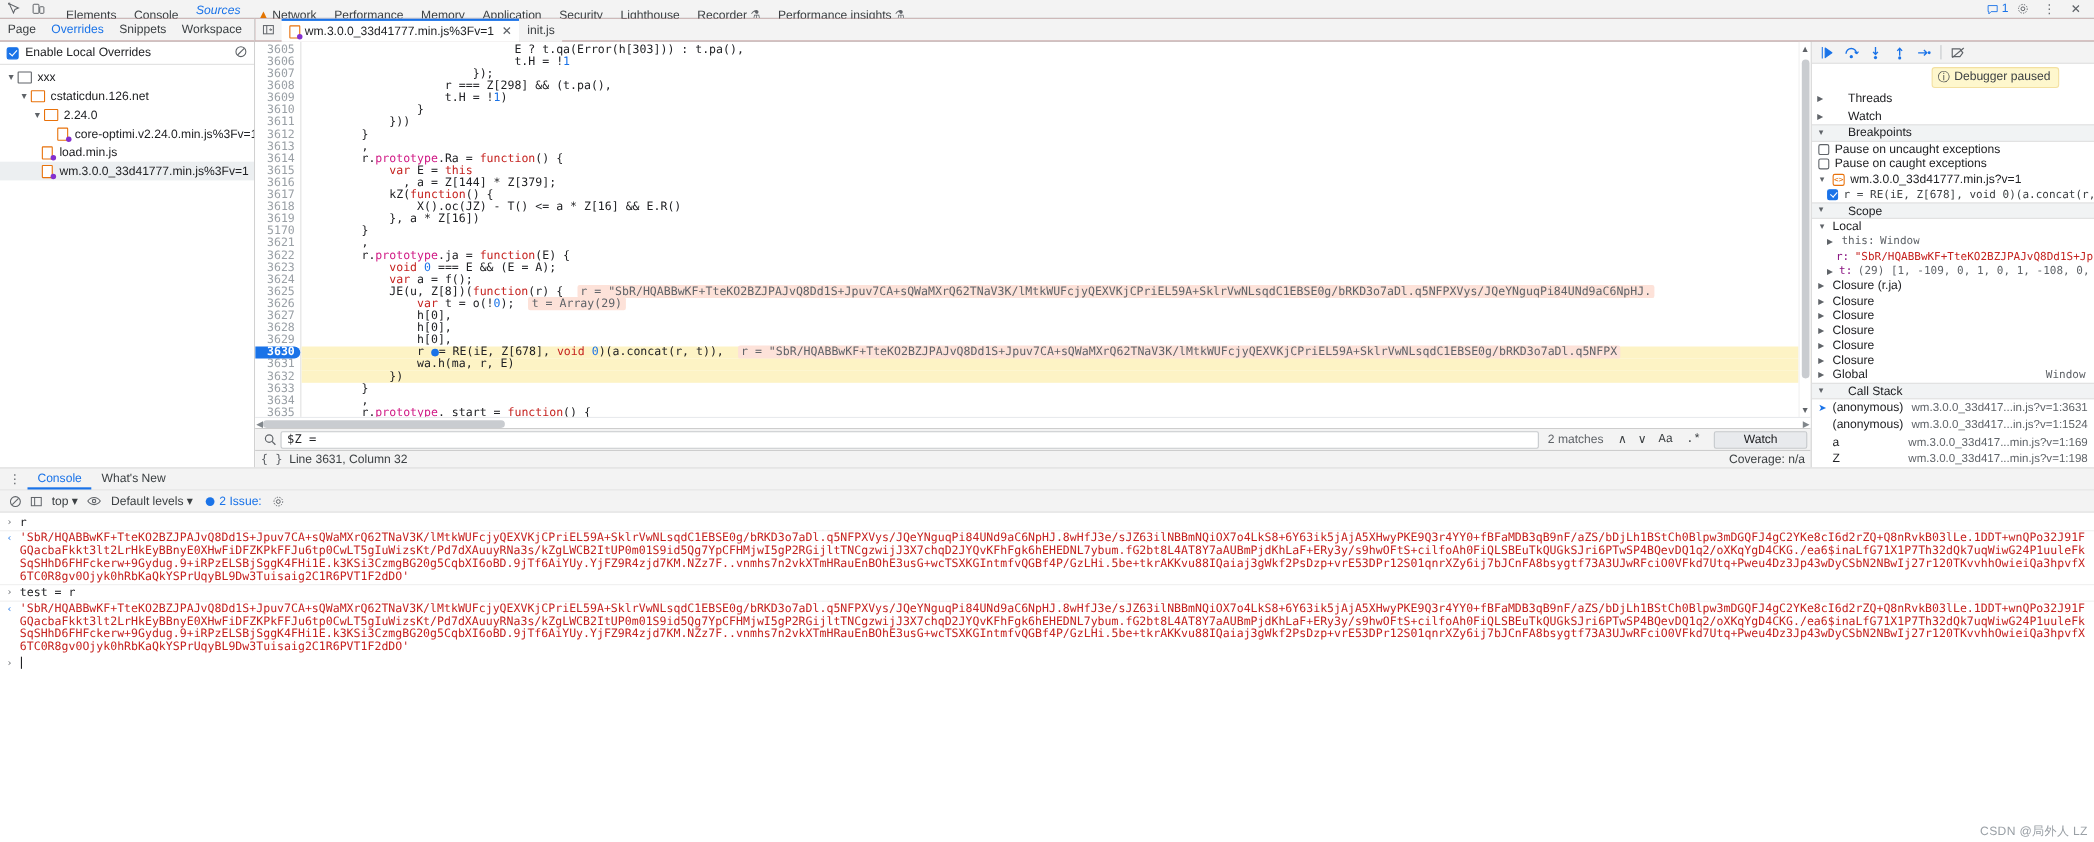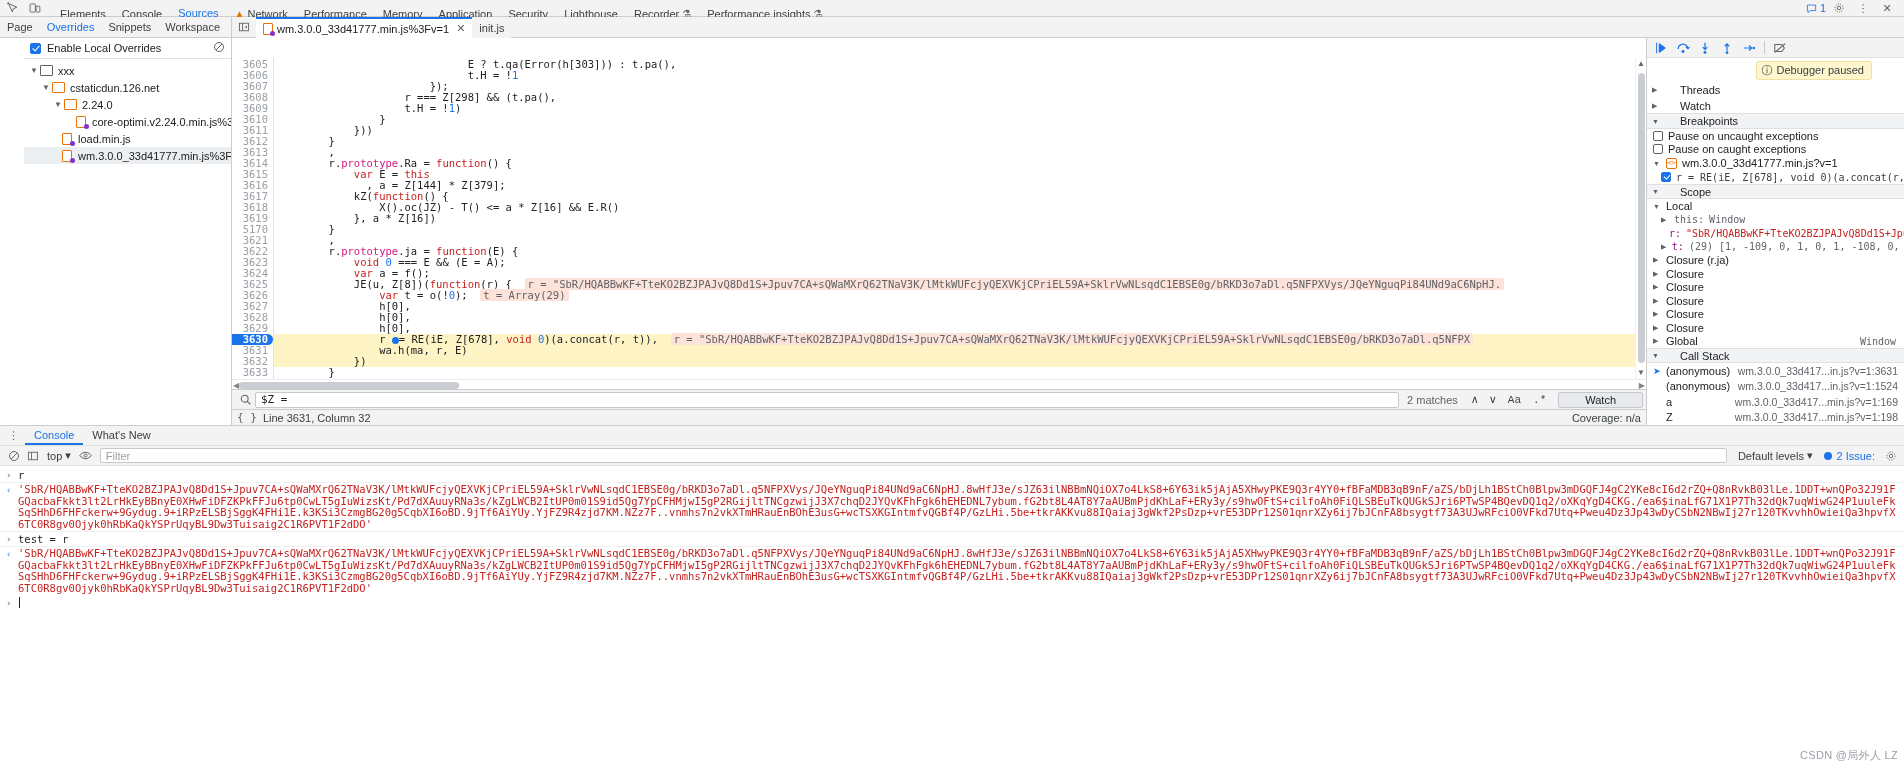--- a/index.html
+++ b/index.html
@@ -21,23 +21,23 @@
     font-size: 11px;
   }
   .tb-icon {
     width: 22px; height: 15px; display: flex; align-items:center; justify-content:center;
     cursor: pointer; color:#5f6368;
   }
   .tb-icon svg { display:block; }
   .tb-sep { width: 6px; }
   .panel-tab {
     padding: 0 8px; height: 16px; line-height:16px; cursor: pointer; color: #3c4043;
-    white-space: nowrap; display:flex; align-items:center; gap:3px;margin-top:12px;
-  }
-  .panel-tab.active { color: #1a73e8; border-bottom: 2px solid #1a73e8; height:14px; line-height:17px;}
+    white-space: nowrap; display:flex; align-items:flex-end; gap:3px;margin-top:12px;
+  }
+  .panel-tab.active { color: #1a73e8; border-bottom: 2px solid #1a73e8; height:14px; line-height:17px;font-style:italic;}
   .warn-tri { color:#e37400; font-size:10px; }
   .flask { font-size:10px; color:#5f6368; }
   .topbar-right { margin-left:auto; display:flex; align-items:center; gap:2px; padding-right:4px;}
   .badge-blue {
     color:#1a73e8; display:flex; align-items:center; gap:3px; font-size:11px;
   }
 
   
   .row2 { height: 21px; min-height:21px; display: flex; background: #7f1d1d; border-bottom:1px solid #cdcdcd;}
   .nav-left {
@@ -59,21 +59,21 @@
   .jsdoc { position:relative; width:10px; height:12px; }
   .jsdoc .pg { position:absolute; inset:0; border:1px solid #e8710a; border-radius:1px; background:#fff;}
   .jsdoc .dot { position:absolute; right:-2px; bottom:-1px; width:5px;height:5px;border-radius:50%;background:#8430ce;}
 
   
   .main { flex:1; display:flex; min-height:0; }
 
   
   .navigator {
     width: 232px; min-width: 232px; border-right:1px solid #cdcdcd;
-    background:#fff; display:flex; flex-direction:column; overflow:hidden;padding-left:24px;
+    background:#fff; display:flex; flex-direction:column; overflow:hidden;
   }
   .overrides-head {
     display:flex; align-items:center; height:21px; padding:0 6px; gap:6px;
     border-bottom:1px solid #e0e0e0; font-size:11px;
   }
   .cb {
     width:11px;height:11px;border:1px solid #5f6368;border-radius:2px;background:#fff;
     display:inline-block; position:relative; cursor:pointer; flex:none;
   }
   .cb.on { background:#1a73e8; border-color:#1a73e8;}
@@ -88,21 +88,21 @@
   .tw { width:12px; display:flex; align-items:center; justify-content:center; color:#5f6368; font-size:8px; flex:none;}
   .folder { width:13px;height:11px; border:1.4px solid #5f6368; border-radius:1px; margin-right:5px; flex:none; position:relative;}
   .folder.orange { border-color:#e8710a; }
   .folder::before{content:"";position:absolute;top:-3.5px;left:1px;width:5px;height:3px;border:1.4px solid inherit;border-bottom:none;border-radius:1px 1px 0 0;}
   .fileico { position:relative; width:10px;height:12px;margin-right:6px;flex:none;}
   .fileico .pg{position:absolute;inset:0;border:1.3px solid #e8710a;border-radius:1px;background:#fff;}
   .fileico .dot{position:absolute;right:-3px;bottom:-1px;width:5px;height:5px;border-radius:50%;background:#8430ce;}
 
   
   .editor-wrap { flex:1; display:flex; flex-direction:column; min-width:0; background:#fff;}
-  .code-area { flex:1; display:flex; min-height:0; position:relative; overflow:hidden;margin-top:19px;}
+  .code-area { flex:1; display:flex; min-height:0; position:relative; overflow:hidden;}
   .gutter {
     width:42px; min-width:42px; background:#fff; border-right:1px solid #e0e0e0;
     font-family:"DejaVu Sans Mono", monospace; font-size:10.5px; color:#9aa0a6;
     text-align:right; padding-top:2px;
   }
   .gline { height:11px; line-height:11px; padding-right:5px; }
   .gline.bp {
     background:#1a73e8; color:#fff; position:relative;
     border-radius:0 6px 6px 0; font-weight:bold;
   }
@@ -644,23 +644,20 @@
       <div class="ctx-sel">
         <span>top</span>
         <span>▾</span>
       </div>
       <div class="ct-ico">
         <svg width="13" height="13" viewBox="0 0 16 16">
             <path d="M1 8s2.6-4 7-4 7 4 7 4-2.6 4-7 4-7-4-7-4z" fill="none" stroke="#5f6368" stroke-width="1.2"></path>
             <circle cx="8" cy="8" r="1.9" fill="none" stroke="#5f6368" stroke-width="1.2"></circle>
           </svg>
       </div>
-      <div class="filter-in" placeholder="Filter">
-          <span>Filter</span>
-        </div>
       <div class="levels">
         <span>Default levels</span>
         <span>▾</span>
       </div>
       <div class="issues">
         <span class="issue-dot"></span>
         <span>2 Issue:</span>
       </div>
       <div class="ct-ico">
         <svg width="12" height="12" viewBox="0 0 16 16">

